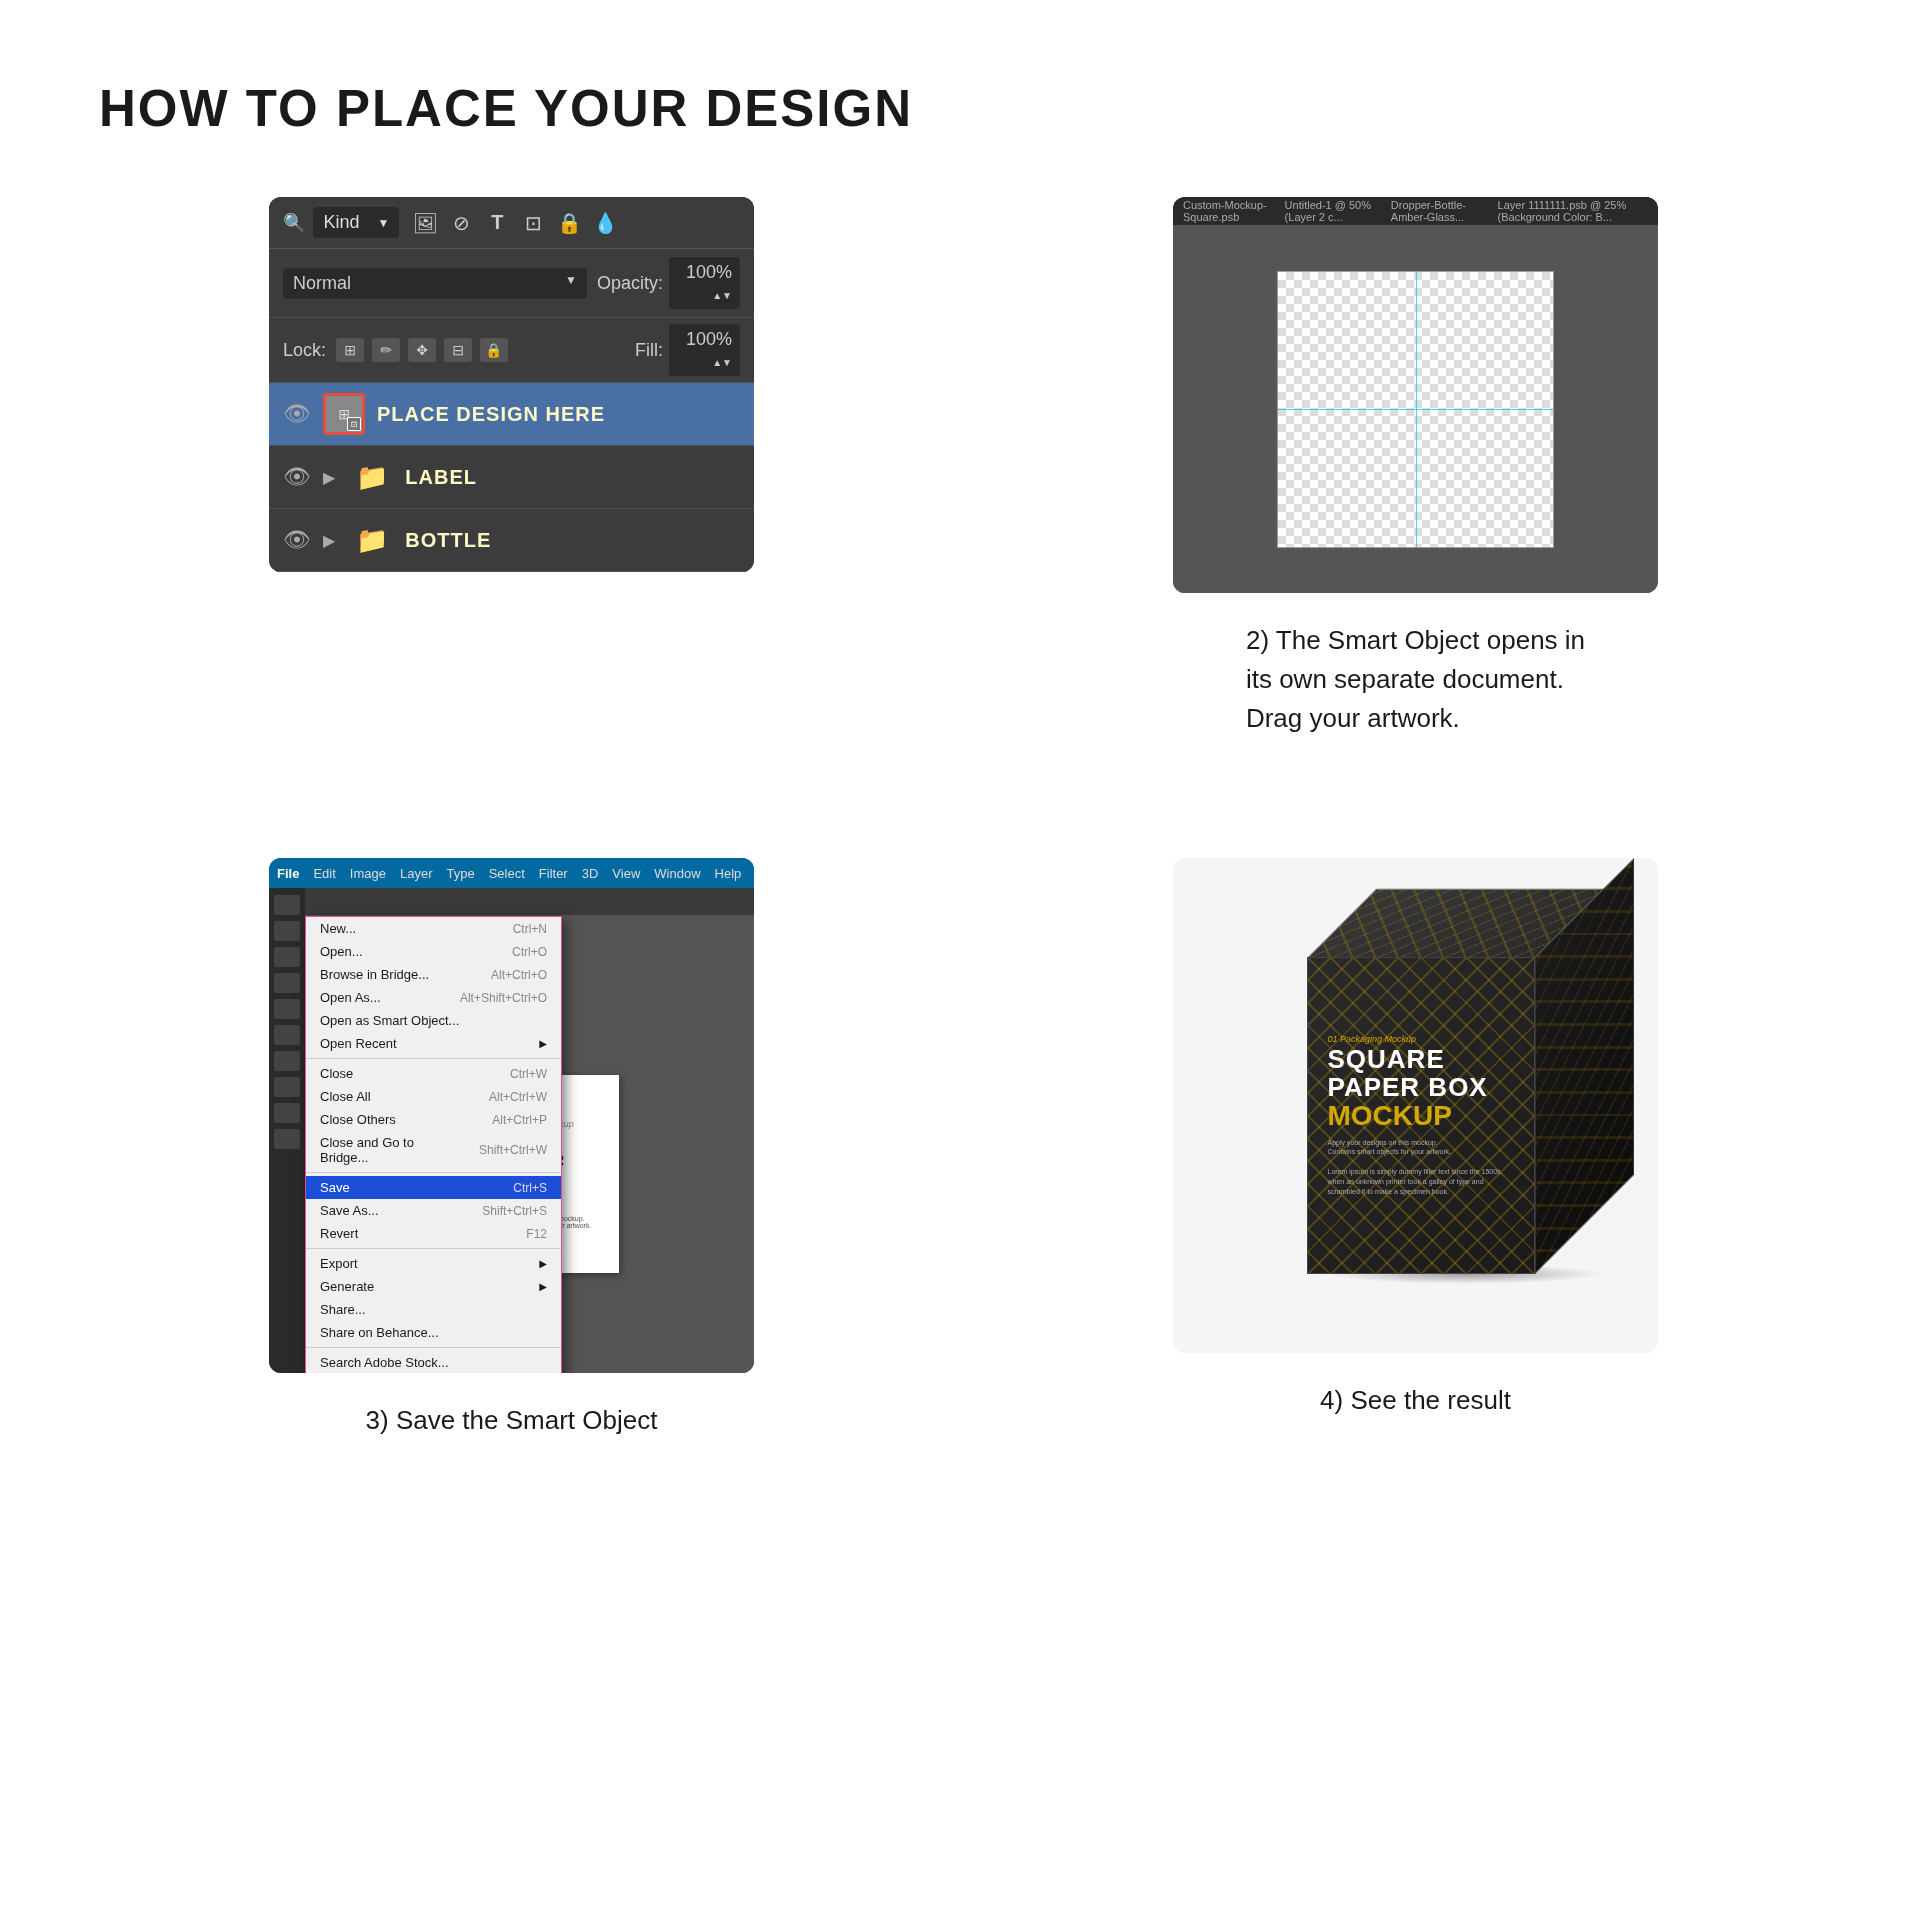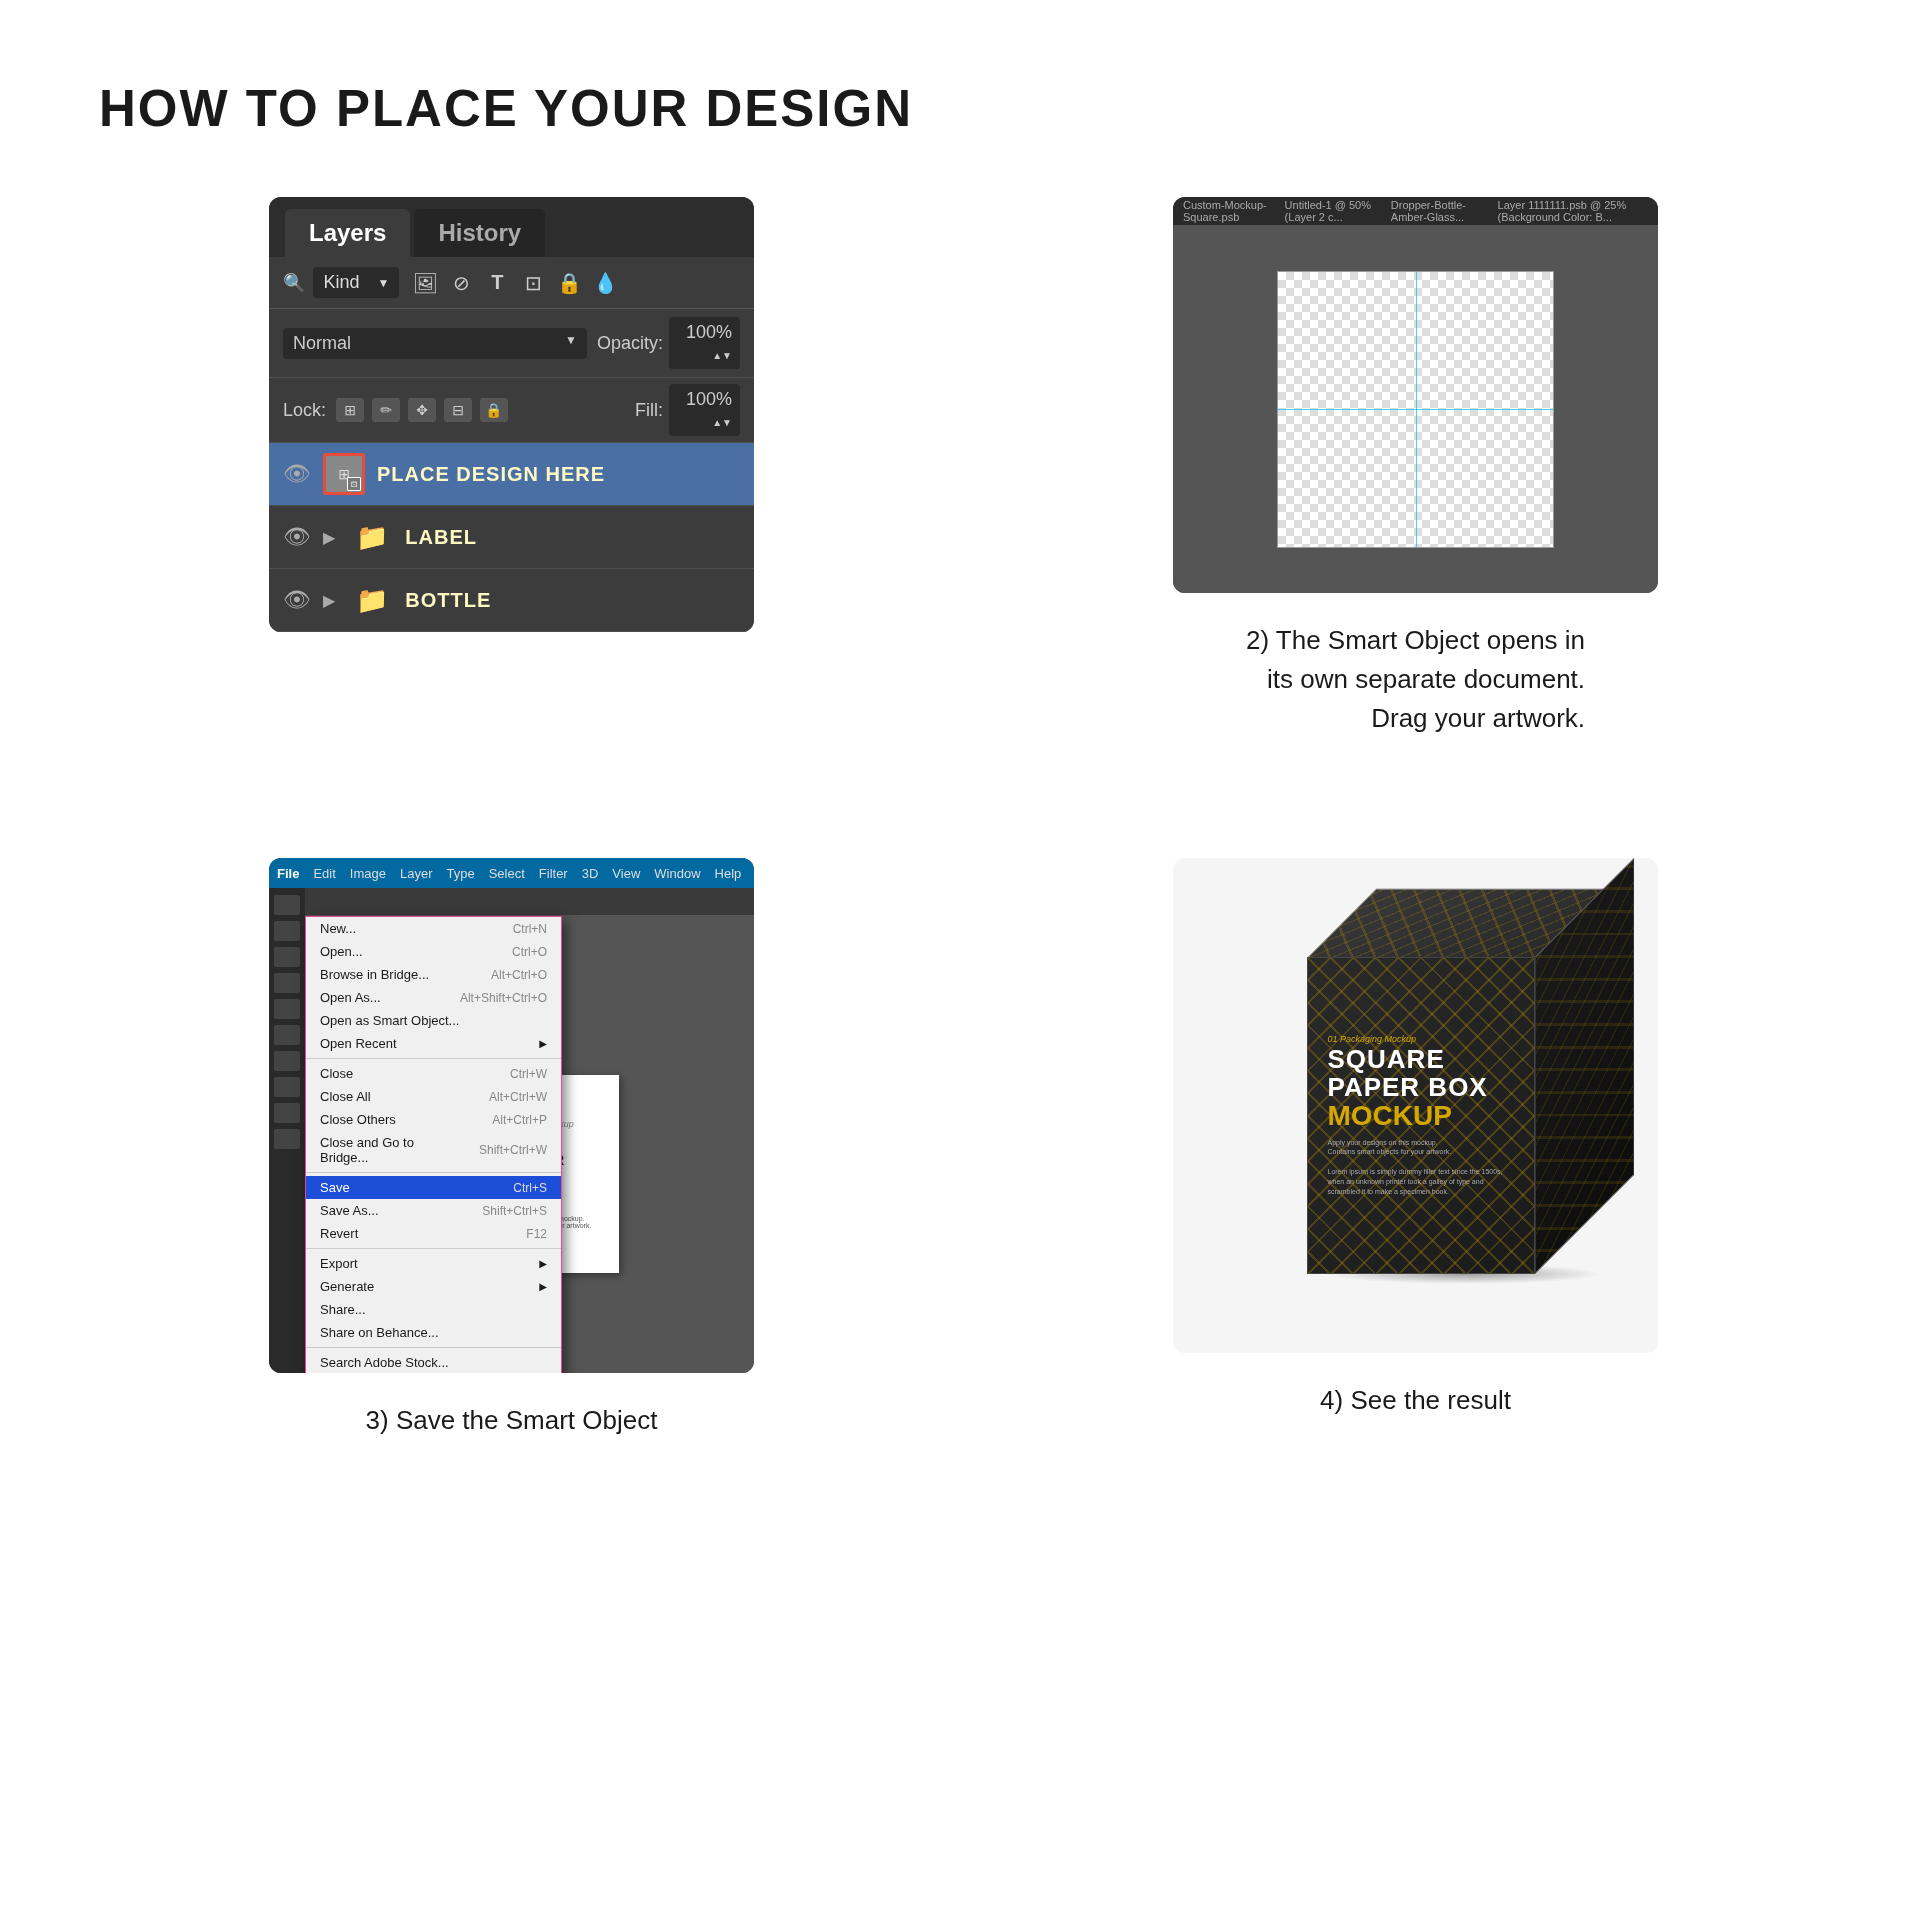--- a/index.html
+++ b/index.html
@@ -668,21 +668,21 @@
       bottom: 30px;
       left: 99px;
       width: 277px;
       height: 20px;
       background: radial-gradient(ellipse, rgba(0,0,0,0.35) 0%, transparent 70%);
     }
 
     
     .step-description {
       margin-top: 28px;
-      text-align: right;
+      text-align: left;
       font-size: 26px;
       color: #1a1a1a;
       line-height: 1.5;
       max-width: 495px;
     }
 
     .step-description.left {
       text-align: left;
     }
   </style>
@@ -691,24 +691,20 @@
 
 <div class="page-container">
 
   <h1 class="main-title">HOW TO PLACE YOUR DESIGN</h1>
 
   <div class="steps-grid">
 
     <div class="step-cell">
       <div class="layers-panel">
 
-        <div class="layers-tabs">
-          <div class="layers-tab active">Layers</div>
-          <div class="layers-tab inactive">History</div>
-        </div>
 
         <div class="layers-toolbar">
           <span style="color:#bbb;font-size:18px;">🔍</span>
           <div class="kind-select">
             <span>Kind</span>
             <span style="font-size:12px;">▼</span>
           </div>
           <span class="toolbar-icon">🖼</span>
           <span class="toolbar-icon">⊘</span>
           <span class="toolbar-icon" style="font-weight:bold;">T</span>

